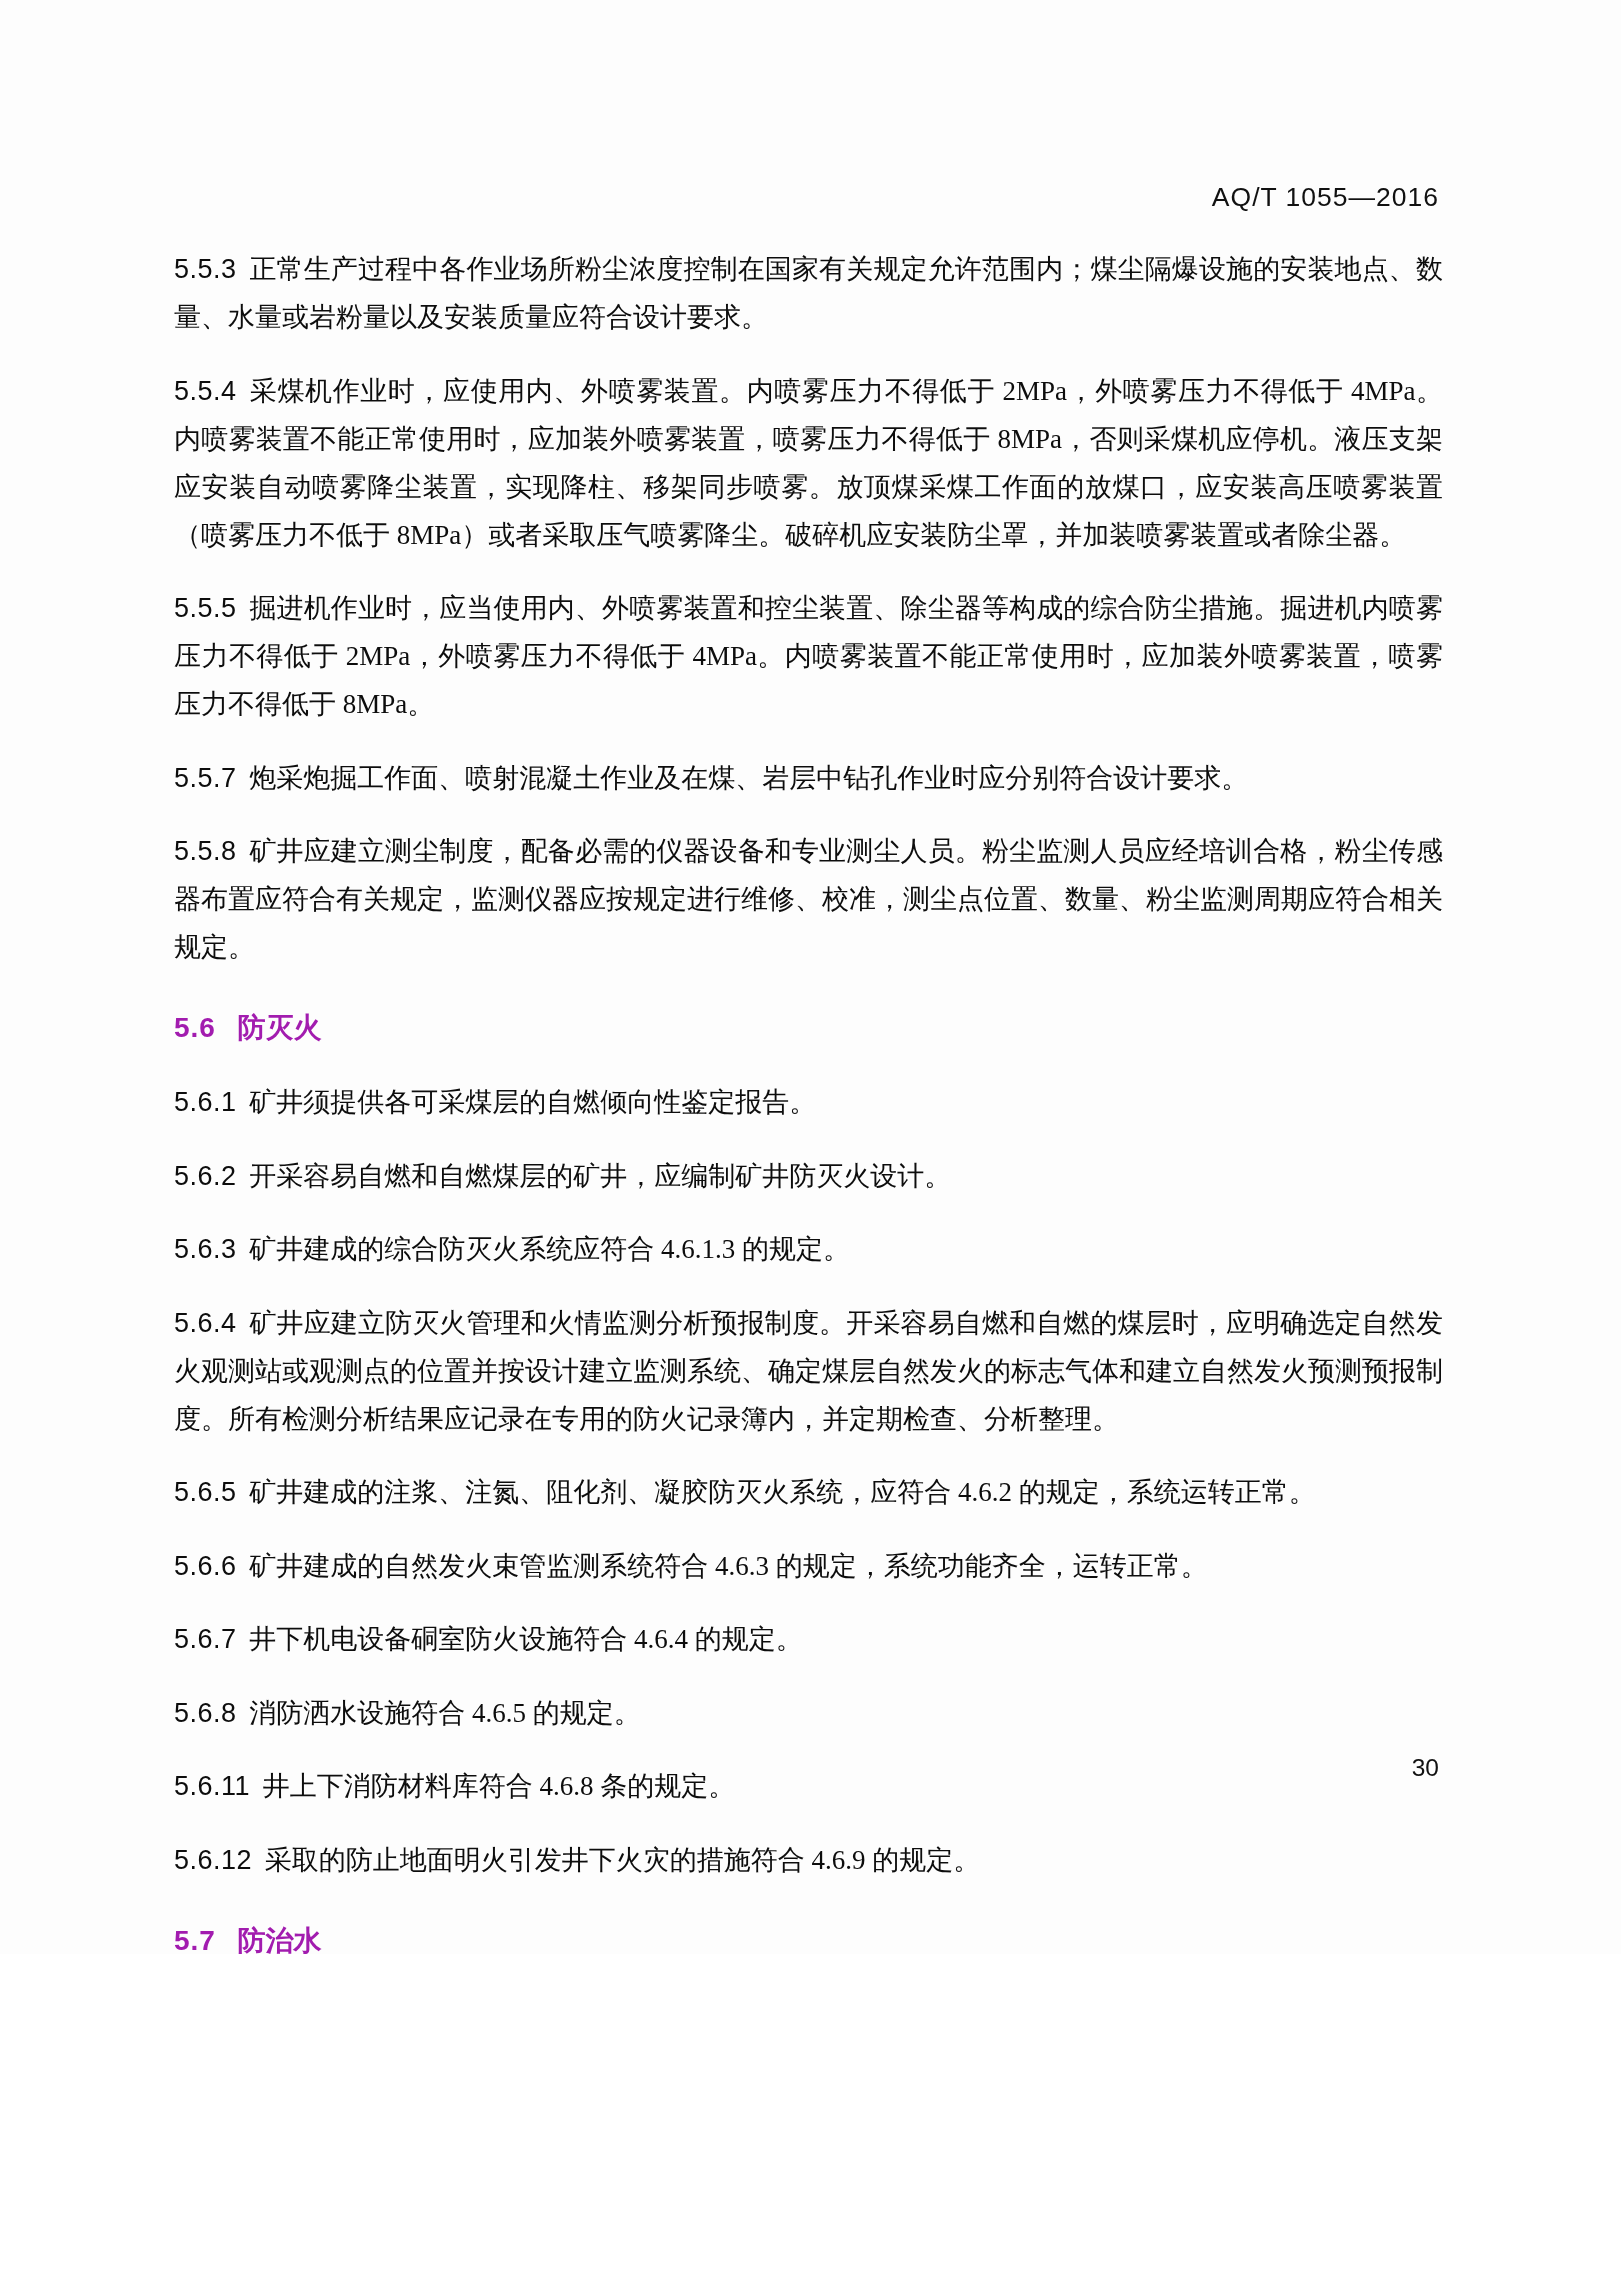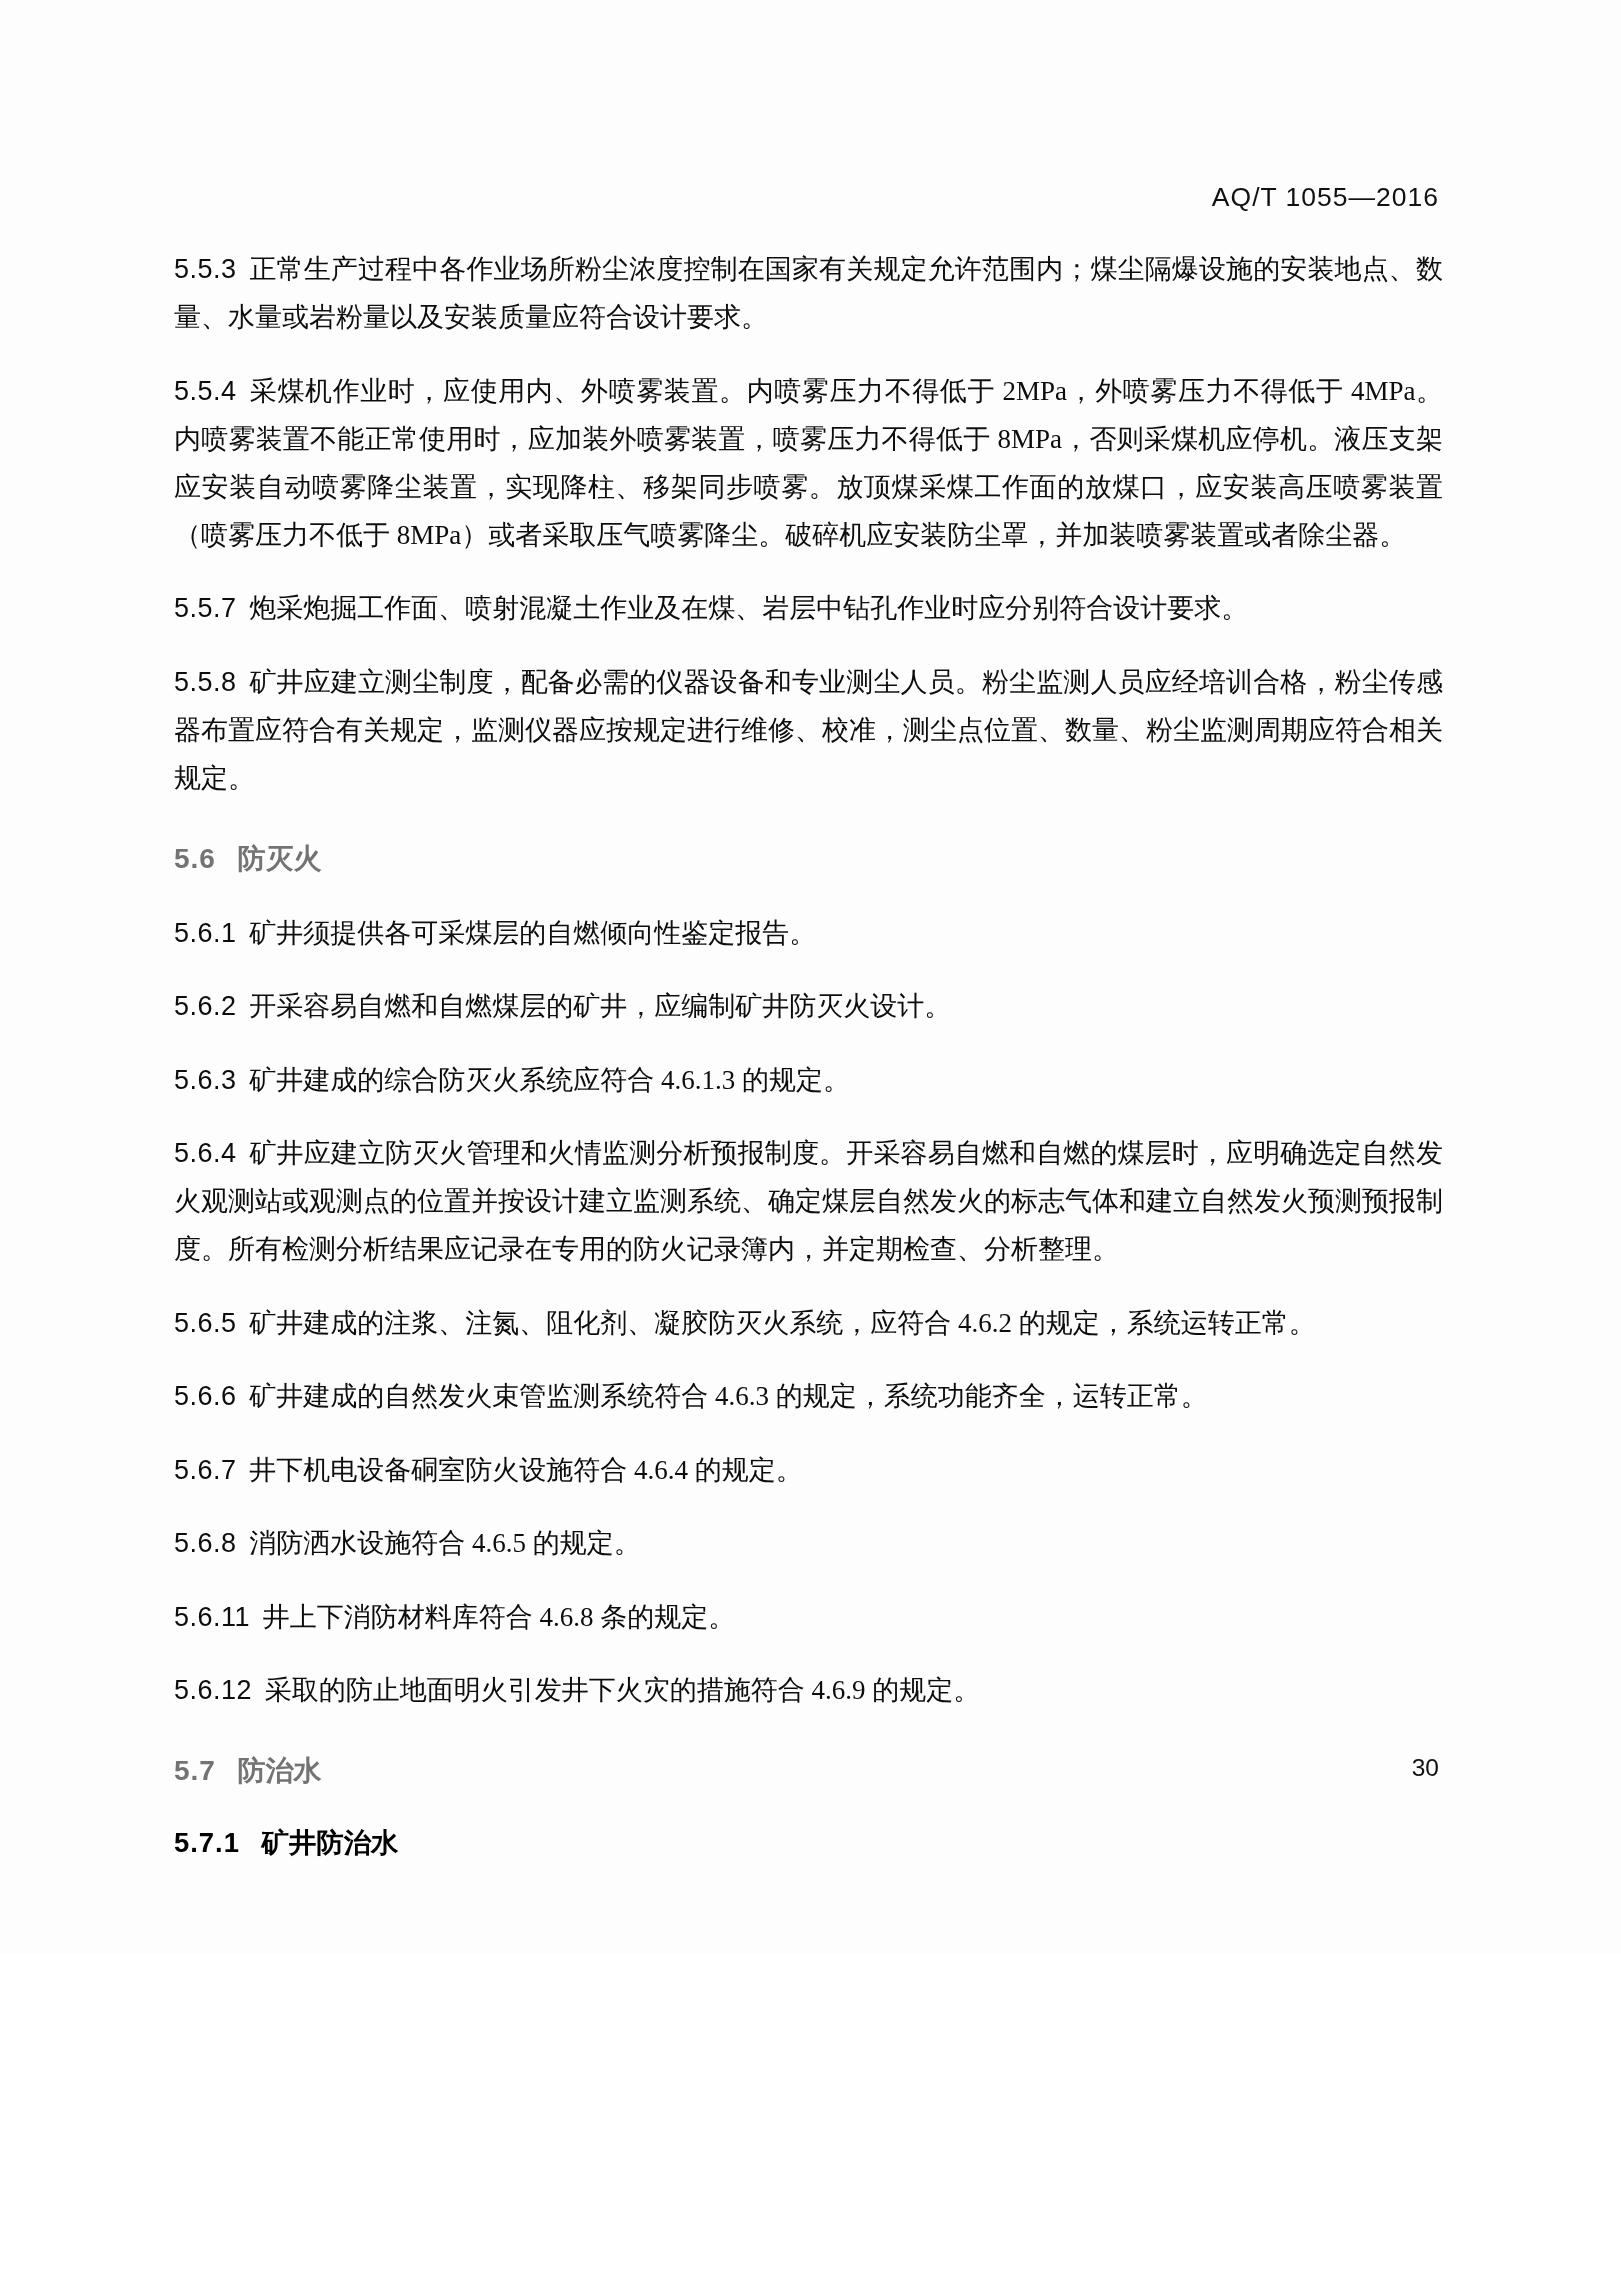--- a/index.html
+++ b/index.html
@@ -49,21 +49,21 @@
     font-family: "Liberation Sans", "DejaVu Sans", sans-serif;
     letter-spacing: 0.5px;
   }
   p.para .gap-s { display: inline-block; width: 12.7px; }
   h2.heading {
     margin: 35px 0 29px 0;
     font-size: 28px;
     line-height: 43px;
     font-weight: bold;
     font-family: "Liberation Sans", "DejaVu Sans", sans-serif;
-    color: #737373;
+    color: #a21caf;
   }
   h2.heading .hnum { letter-spacing: 1px; }
   h2.heading .hgap { display: inline-block; width: 21.6px; }
   h3.subheading {
     margin: 29px 0 25.5px 0;
     font-size: 27.4px;
     line-height: 43px;
     font-weight: bold;
     font-family: "Liberation Sans", "DejaVu Sans", sans-serif;
     color: #000;
@@ -86,20 +86,21 @@
 <div class="page">
 
   <div class="header">AQ/T  1055—2016</div>
 
   <div class="content">
 
     <p class="para"><span class="num">5.5.3</span><span class="gap-s"></span><span>正常生产过程中各作业场所粉尘浓度控制在国家有关规定允许范围内；煤尘隔爆设施的安装地点、数量、水量或岩粉量以及安装质量应符合设计要求。</span></p>
 
     <p class="para"><span class="num">5.5.4</span><span class="gap-s"></span><span>采煤机作业时，应使用内、外喷雾装置。内喷雾压力不得低于 2MPa，外喷雾压力不得低于 4MPa。内喷雾装置不能正常使用时，应加装外喷雾装置，喷雾压力不得低于 8MPa，否则采煤机应停机。液压支架应安装自动喷雾降尘装置，实现降柱、移架同步喷雾。放顶煤采煤工作面的放煤口，应安装高压喷雾装置（喷雾压力不低于 8MPa）或者采取压气喷雾降尘。破碎机应安装防尘罩，并加装喷雾装置或者除尘器。</span></p>
 
+    <p class="para"><span class="num">5.5.5</span><span class="gap-s"></span><span>掘进机作业时，应当使用内、外喷雾装置和控尘装置、除尘器等构成的综合防尘措施。掘进机内喷雾压力不得低于 2MPa，外喷雾压力不得低于 4MPa。内喷雾装置不能正常使用时，应加装外喷雾装置，喷雾压力不得低于 8MPa。</span></p>
 
 
     <p class="para"><span class="num">5.5.7</span><span class="gap-s"></span><span>炮采炮掘工作面、喷射混凝土作业及在煤、岩层中钻孔作业时应分别符合设计要求。</span></p>
 
     <p class="para"><span class="num">5.5.8</span><span class="gap-s"></span><span>矿井应建立测尘制度，配备必需的仪器设备和专业测尘人员。粉尘监测人员应经培训合格，粉尘传感器布置应符合有关规定，监测仪器应按规定进行维修、校准，测尘点位置、数量、粉尘监测周期应符合相关规定。</span></p>
 
     <h2 class="heading"><span class="hnum">5.6</span><span class="hgap"></span><span>防灭火</span></h2>
 
     <p class="para"><span class="num">5.6.1</span><span class="gap-s"></span><span>矿井须提供各可采煤层的自燃倾向性鉴定报告。</span></p>
 

